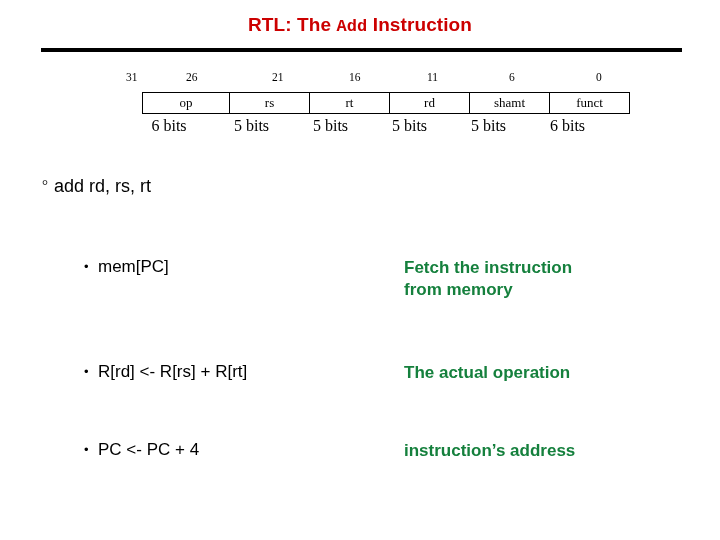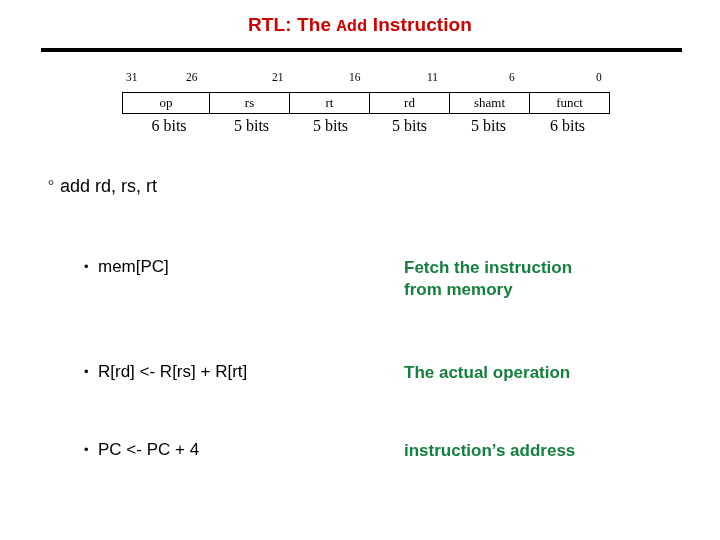--- a/index.html
+++ b/index.html
@@ -62,21 +62,21 @@
   .bn26 { left: 64px; }
   .bn21 { left: 150px; }
   .bn16 { left: 227px; }
   .bn11 { left: 305px; }
   .bn6  { left: 387px; }
   .bn0  { left: 474px; }
 
   
   .fieldtable {
     position: absolute;
-    left: 122px;
+    left: 142px;
     top: 92px;
     border-collapse: collapse;
   }
   .fieldtable td {
     border: 1px solid #000000;
     height: 20px;
     text-align: center;
     vertical-align: middle;
     font-family: "Liberation Serif", serif;
     font-size: 13px;
@@ -114,21 +114,20 @@
   .bw5 { left: 402px; width: 79px; }
 
   
   .lvl1 {
     position: absolute;
     left: 42px;
     top: 176px;
     font-size: 18px;
     color: #000000;
     white-space: nowrap;
-    margin-left: 6px;
   }
   .lvl1 .deg {
     font-family: "Liberation Serif", serif;
     font-size: 15px;
     vertical-align: 2px;
     margin-right: 6px;
   }
 
   
   .rows {

